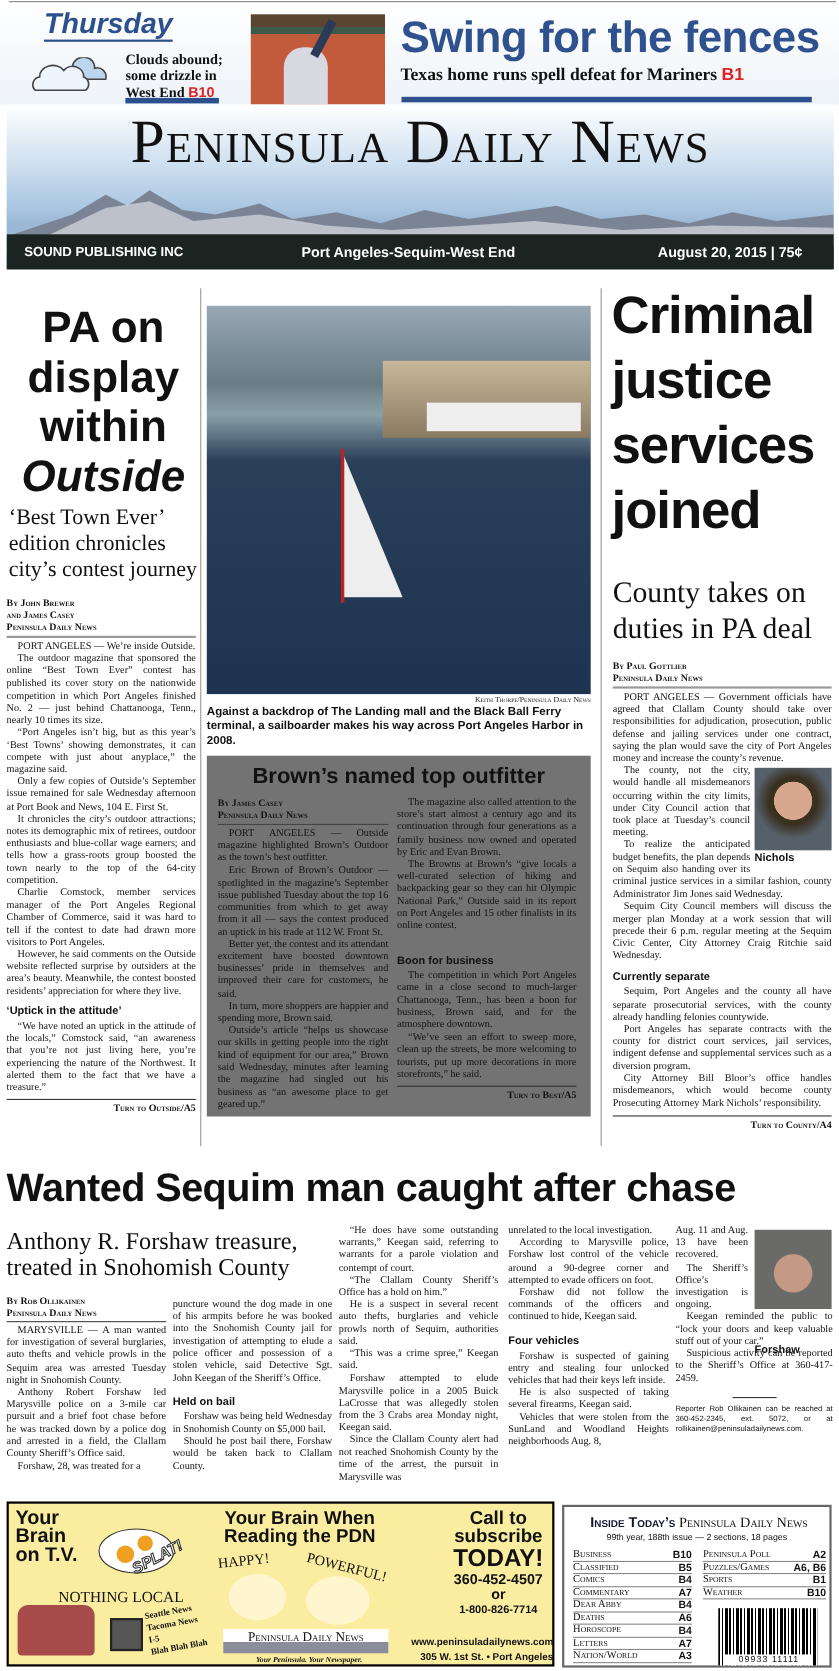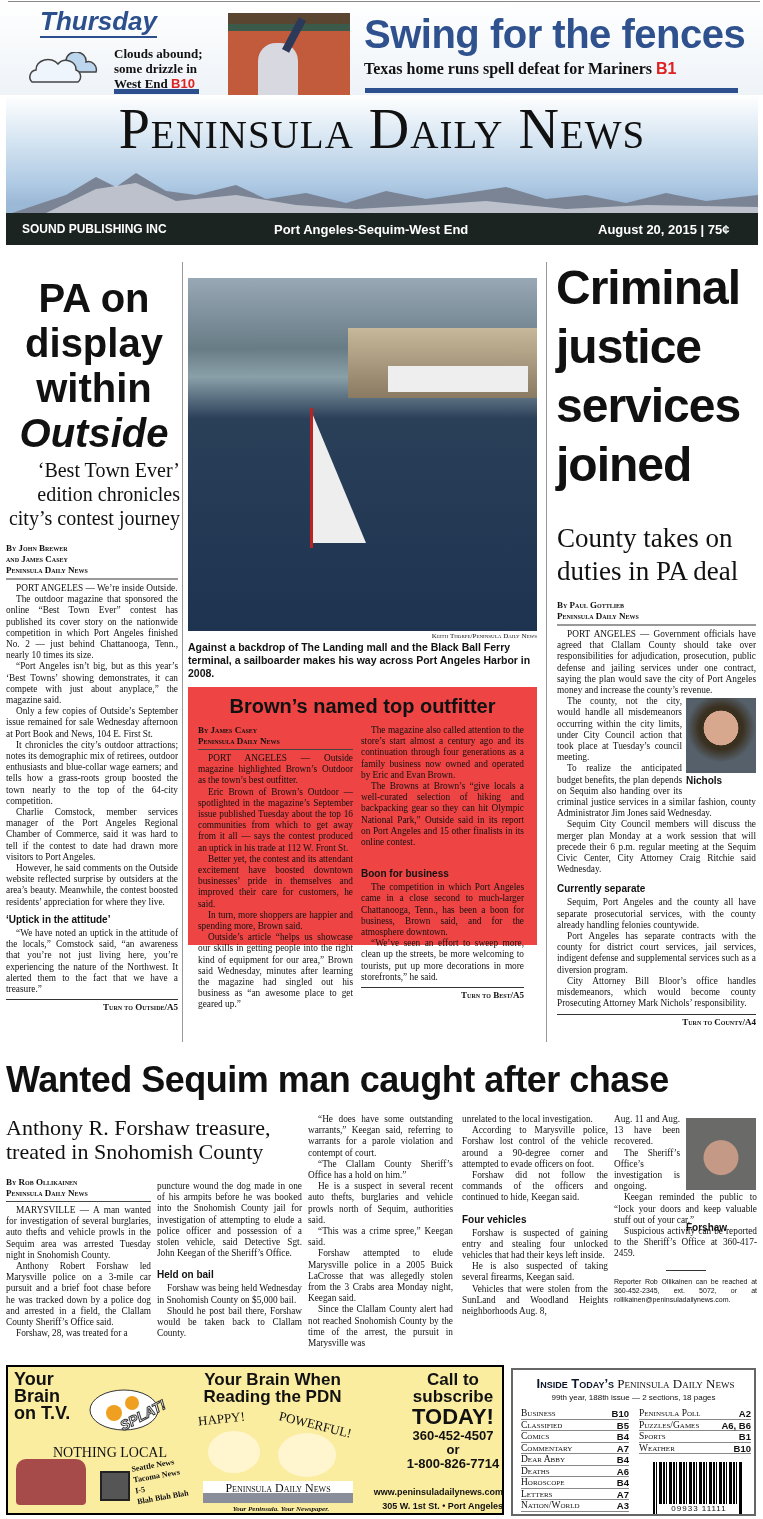--- a/index.html
+++ b/index.html
@@ -22,38 +22,38 @@
 #swingbar{left:365px;top:88px;width:373px;height:5px;background:#2c4f8e}
 
 #mast{left:6px;top:95px;width:752px;height:150px;background:linear-gradient(#fff 0%,#d6e5f2 30%,#aec9e3 60%,#9bb8d6 72%);overflow:hidden}
 #mast-title{left:0;top:4px;width:752px;text-align:center;font:400 56px "Liberation Serif",serif;letter-spacing:1px;line-height:60px;font-variant:small-caps}
 #mountains{left:0;top:70px;width:752px;height:80px}
 #mast-bar{left:0;top:118px;width:752px;height:32px;background:#1b2420}
 .mb{top:127px;color:#fff;font:bold 12px "Liberation Sans",sans-serif;position:absolute}
 
 #pa-head{left:8px;top:276px;width:172px;text-align:center;font:900 40px "Liberation Sans",sans-serif;line-height:45px}
 #pa-head i{}
-#pa-deck{left:8px;top:458px;width:172px;text-align:right;font:20px "Liberation Serif",serif;line-height:24px}
+#pa-deck{left:8px;top:458px;width:172px;text-align:left;font:20px "Liberation Serif",serif;line-height:24px}
 .byline{font:bold 9px "Liberation Serif",serif;font-variant:small-caps;line-height:11px}
 .rule{height:2px;background:#999}
 .body{font:9.3px "Liberation Serif",serif;line-height:11.2px;text-align:justify}
 .body p{text-indent:10px}
 .subhead{font:bold 10px "Liberation Sans",sans-serif;margin:6px 0 3px}
 .jump{font:bold 9px "Liberation Serif",serif;font-variant:small-caps;text-align:right;border-top:1px solid #333;padding-top:2px;margin-top:4px}
 #col-left{left:6px;top:543px;width:172px}
 
 #photo{left:188px;top:278px;width:349px;height:353px;background:linear-gradient(#98a8b4 0%,#687c86 20%,#8aa0a8 28%,#2a3f58 40%,#1e3350 100%);overflow:hidden}
 #photo-bldg{left:160px;top:50px;width:189px;height:70px;background:linear-gradient(#c8b89a,#8a7a62)}
 #photo-bldg2{left:200px;top:88px;width:140px;height:26px;background:#eee}
 #sail{left:122px;top:130px;width:0;height:0;border-left:0 solid transparent;border-right:56px solid transparent;border-bottom:135px solid #eee}
 #sail-mast{left:122px;top:130px;width:3px;height:140px;background:#b22}
 #credit{left:190px;top:632px;width:347px;text-align:right;font:7px "Liberation Serif",serif;font-variant:small-caps}
 #caption{left:188px;top:641px;width:350px;font:bold 10.5px "Liberation Sans",sans-serif;line-height:13px}
 
-#brown-box{left:188px;top:687px;width:349px;height:258px;background:#ef4444}
+#brown-box{left:188px;top:687px;width:349px;height:328px;background:#737373}
 #brown-head{left:0;top:8px;width:349px;text-align:center;font:900 20px "Liberation Sans",sans-serif}
 #brown-c1{left:10px;top:38px;width:155px}
 #brown-c2{left:173px;top:38px;width:163px}
 
 #cj-head{left:556px;top:258px;width:200px;font:900 48px "Liberation Sans",sans-serif;line-height:59px;letter-spacing:-1px}
 #cj-deck{left:557px;top:522px;width:200px;font:27px "Liberation Serif",serif;line-height:33px}
 #col-right{left:557px;top:600px;width:199px}
 #nichols-photo{float:right;width:70px;height:75px;margin:2px 0 2px 4px;background:radial-gradient(circle at 50% 40%,#d7a88e 0 30%,#3a3020 31% 38%,#55606a 60%)}
 #nichols-cap{float:right;clear:right;width:70px;font:bold 10px "Liberation Sans",sans-serif;margin-left:4px;margin-bottom:4px}
 .vline{background:#999;width:1px}
@@ -287,21 +287,21 @@
   <div class="abs" style="left:200px;top:64px;width:52px;height:42px;border-radius:50%;background:#fff6d0"></div>
   <div class="abs" style="left:270px;top:66px;width:58px;height:44px;border-radius:50%;background:#fff6d0"></div>
   <div class="abs" style="left:195px;top:114px;width:150px;height:22px;background:linear-gradient(#fff 0 55%,#8a8e9a 55%);font:12px 'Liberation Serif',serif;font-variant:small-caps;text-align:center;line-height:14px">Peninsula Daily News</div>
   <div class="abs" style="left:198px;top:138px;width:150px;font:italic bold 7px 'Liberation Serif',serif;text-align:center">Your Peninsula. Your Newspaper.</div>
   <div class="abs" style="left:395px;top:4px;width:100px;text-align:center;font:900 17px 'Liberation Sans',sans-serif;line-height:17px">
     <div>Call to</div>
     <div>subscribe</div>
     <div style="font-size:22px;line-height:23px">TODAY!</div>
     <div style="font-size:13px;line-height:15px">360-452-4507</div>
     <div style="font-size:13px;line-height:13px">or</div>
-    <div style="font-size:13px;line-height:15px">1-800-826-7714</div>
+    <div style="font-size:10px;line-height:15px">1-800-826-7714</div>
   </div>
   <div class="abs" style="left:350px;top:120px;width:145px;text-align:right;font:900 9px 'Liberation Sans',sans-serif">www.peninsuladailynews.com</div>
   <div class="abs" style="left:350px;top:134px;width:145px;text-align:right;font:900 9px 'Liberation Sans',sans-serif">305 W. 1st St. • Port Angeles</div>
 </div>
 
 <div class="abs" id="index">
   <div class="abs" id="idx-title">
     <span>Inside Today’s</span>
     <em style="font-style:normal">Peninsula Daily News</em>
   </div>

